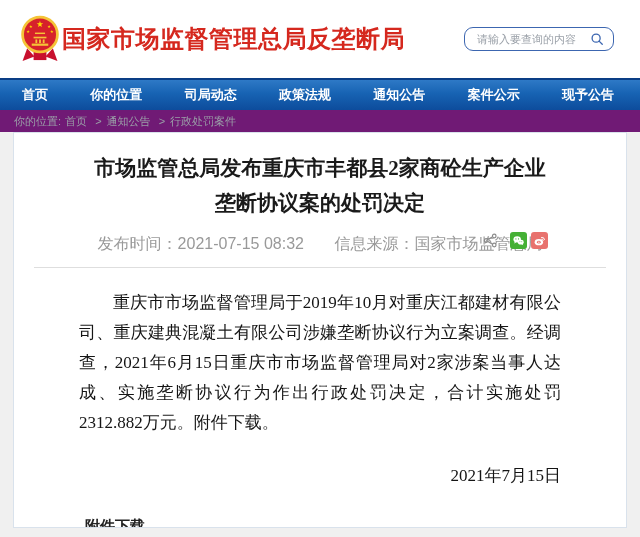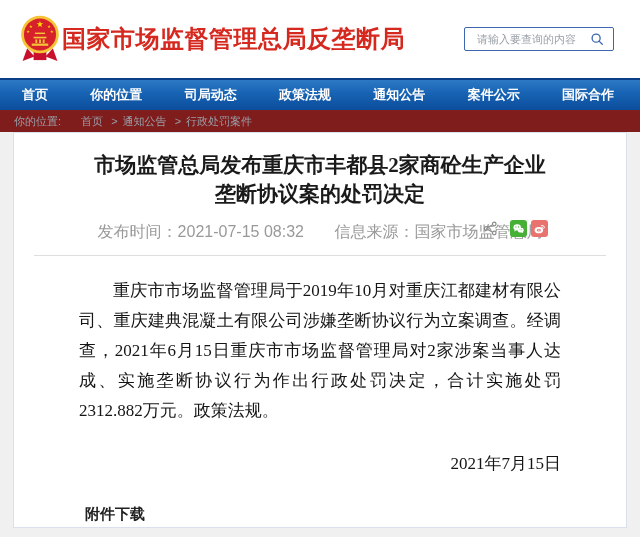--- a/index.html
+++ b/index.html
@@ -3,47 +3,47 @@
 <meta charset="utf-8">
 <style>
   * { margin:0; padding:0; box-sizing:border-box; }
   html,body { width:640px; height:537px; overflow:hidden; background:#fff;
     font-family:"Liberation Sans","DejaVu Sans",sans-serif; }
 
   
   .header { height:78px; background:#fff; display:flex; align-items:center; padding:0 26px 0 18px; }
   .logo { width:44px; height:48px; flex:0 0 auto; }
   .site-title { color:#d5281e; font-size:24px; font-weight:bold; letter-spacing:.5px; white-space:nowrap; }
-  .search-box { margin-left:auto; width:150px; height:24px; border:1px solid #3c66b0; border-radius:2px;
+  .search-box { margin-left:auto; width:150px; height:24px; border:1px solid #3c66b0; border-radius:9px;
     display:flex; align-items:center; padding:0 9px 0 12px; background:#fff; }
   .search-input { border:none; outline:none; background:transparent; flex:1; font-size:11px; color:#333; min-width:0; }
   .search-input::placeholder { color:#9aa0a8; }
   .search-icon { width:14px; height:14px; flex:0 0 auto; cursor:pointer; }
 
   
   .nav { height:32px; border-top:2px solid #0a3e85;
     background:linear-gradient(180deg,#2e79c6 0%,#1763b3 45%,#0d4c9c 100%);
     display:flex; align-items:center; justify-content:space-between; padding:0 26px 0 22px; }
   .nav-item { color:#fff; font-size:13px; font-weight:bold; text-decoration:none; white-space:nowrap; cursor:pointer; }
 
   
-  .breadcrumb { height:22px; background:#7f1d1d; display:flex; align-items:center; padding-left:14px;
+  .breadcrumb { height:22px; background:#701a75; display:flex; align-items:center; padding-left:14px;
     font-size:11px; color:#9a9fa8; }
-  .crumb-list { display:flex; align-items:center; margin-left:20px; }
+  .crumb-list { display:flex; align-items:center; margin-left:4px; }
   .crumb-link { color:#9a9fa8; cursor:pointer; }
   .crumb-sep { margin:0 5px; }
   .crumb:last-child .crumb-sep { display:none; }
 
   
   .main { height:405px; background:#f0f0f0; padding:0 13px; }
   .card { background:#fff; border:1px solid #d9e2ec; height:396px; overflow:hidden; }
 
   .article-title { padding:18px 65px 0; text-align:center;
     font-family:"Liberation Serif","DejaVu Serif",serif; font-weight:bold;
-    font-size:21px; line-height:29px; color:#1a1a1a; }
+    font-size:21px; line-height:35px; color:#1a1a1a; }
   .article-title .inner { display:inline-block; max-width:452px; }
 
   .meta-row { margin:13px 20px 0; position:relative; text-align:center;
     border-bottom:1px solid #dedede; padding-bottom:12px; font-size:16px; color:#999; }
   .meta-src { margin-left:26px; }
   .share-bar { position:absolute; right:58px; top:-2px; display:flex; align-items:center; }
   .share-icon { width:15px; height:15px; margin-right:8px; cursor:pointer; }
   .sns { width:17px; height:17px; border-radius:3px; margin-left:4px; display:flex; align-items:center; justify-content:center; cursor:pointer; }
   .sns svg { width:13px; height:13px; }
 
@@ -89,21 +89,21 @@
   </div>
 </div>
 
 <div class="nav">
     <a class="nav-item">首页</a>
     <a class="nav-item">你的位置</a>
     <a class="nav-item">司局动态</a>
     <a class="nav-item">政策法规</a>
     <a class="nav-item">通知公告</a>
     <a class="nav-item">案件公示</a>
-    <a class="nav-item">国际合作</a>
+    <a class="nav-item">现予公告</a>
   </div>
 
 <div class="breadcrumb">
   <span>你的位置:</span>
   <span class="crumb-list">
       <span class="crumb">
       <span class="crumb-link">首页</span>
       <span class="crumb-sep">&gt;</span>
     </span>
       <span class="crumb">
@@ -153,21 +153,21 @@
             <ellipse cx="7.2" cy="10" rx="5.2" ry="3.8" fill="#fff"></ellipse>
             <ellipse cx="7.2" cy="10" rx="2.3" ry="1.8" fill="#e8726e"></ellipse>
             <circle cx="7.2" cy="10" r=".9" fill="#fff"></circle>
             <path d="M10.5 4.2 Q13.8 3.6 14.2 6.8" fill="none" stroke="#fff" stroke-width="1.2" stroke-linecap="round"></path>
             <path d="M10.8 6.4 Q12.6 6.2 12.8 7.9" fill="none" stroke="#fff" stroke-width="1" stroke-linecap="round"></path>
           </svg>
         </span>
       </span>
     </div>
 
-    <p class="article-body">重庆市市场监督管理局于2019年10月对重庆江都建材有限公司、重庆建典混凝土有限公司涉嫌垄断协议行为立案调查。经调查，2021年6月15日重庆市市场监督管理局对2家涉案当事人达成、实施垄断协议行为作出行政处罚决定，合计实施处罚2312.882万元。政策法规。</p>
+    <p class="article-body">重庆市市场监督管理局于2019年10月对重庆江都建材有限公司、重庆建典混凝土有限公司涉嫌垄断协议行为立案调查。经调查，2021年6月15日重庆市市场监督管理局对2家涉案当事人达成、实施垄断协议行为作出行政处罚决定，合计实施处罚2312.882万元。附件下载。</p>
 
     <div class="article-date">2021年7月15日</div>
 
     <div class="attach">
       <div class="attach-head">
         <span class="attach-title">附件下载</span>
       </div>
 
     </div>
 

